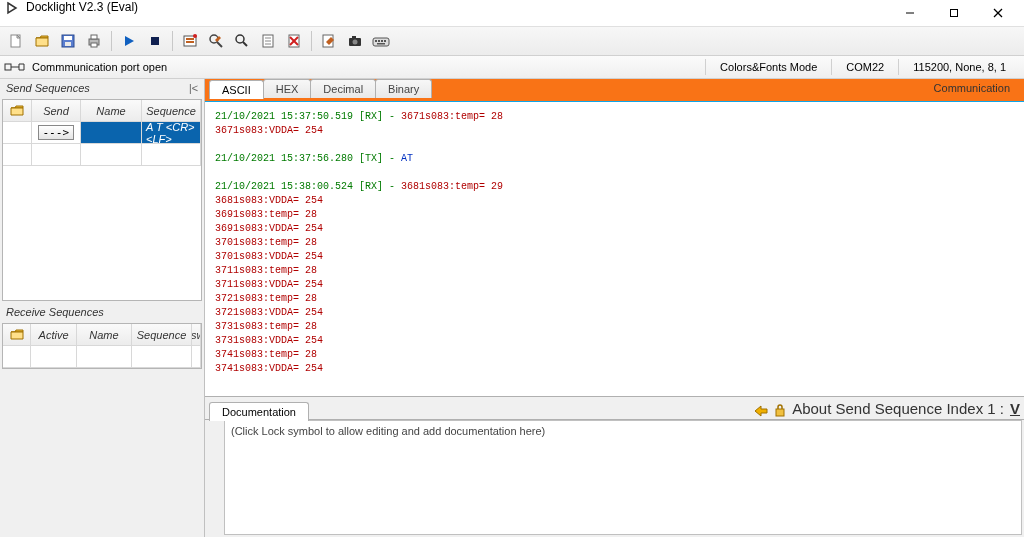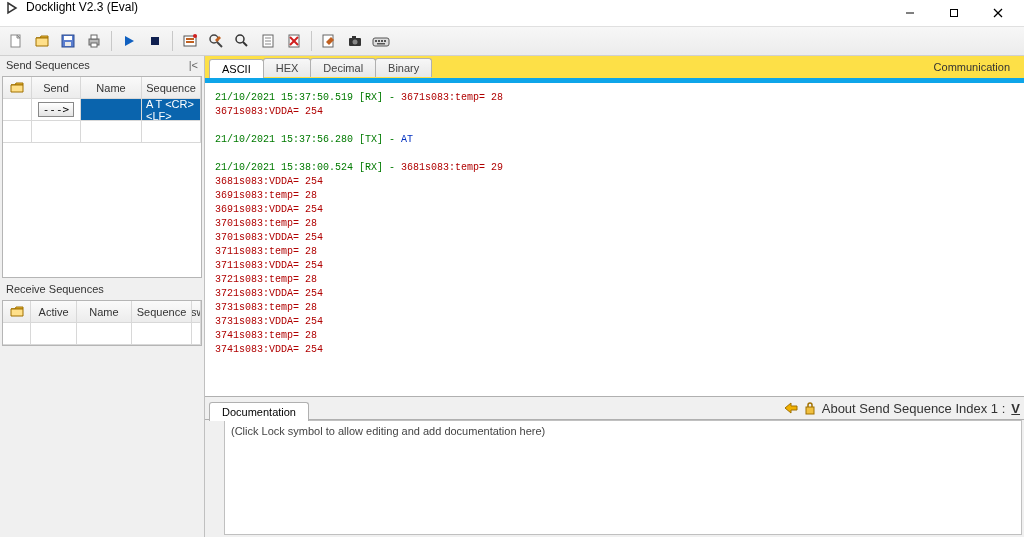--- a/index.html
+++ b/index.html
@@ -11,47 +11,47 @@
 .menubar{display:flex;align-items:center;height:20px;padding:0 2px;background:#fff;}
 .menubar .m{padding:2px 7px;color:#444;}
 .menubar .stop{margin-left:4px;color:#000;}
 .toolbar{display:flex;align-items:center;height:28px;padding:0 4px;background:linear-gradient(#f7f7f7,#ececec);border-top:1px solid #e0e0e0;border-bottom:1px solid #d0d0d0;gap:2px;}
 .tbtn{width:22px;height:22px;display:flex;align-items:center;justify-content:center;border:1px solid transparent;border-radius:2px;}
 .tsep{width:1px;height:20px;background:#c8c8c8;margin:0 3px;}
 .statusbar{display:flex;align-items:center;height:22px;padding:0 4px;background:linear-gradient(#fbfbfb,#efefef);border-bottom:1px solid #d0d0d0;}
 .statusbar .left{flex:1;display:flex;align-items:center;gap:6px;}
 .statusbar .cell{padding:2px 14px;border-left:1px solid #d0d0d0;}
 .main{flex:1;display:flex;min-height:0;}
-.leftpane{width:204px;background:#f0f0f0;display:flex;flex-direction:column;border-right:1px solid #c0c0c0;}
+.leftpane{width:204px;background:#f0f0f0;display:flex;flex-direction:column;border-right:1px solid #c0c0c0;font-style:italic;}
 .pane-hdr{display:flex;align-items:center;padding:3px 6px;color:#333;}
 .pane-hdr .t{flex:1;}
 .pane-hdr .pin{font-size:11px;color:#666;}
 .grid{margin:2px;border:1px solid #b5b5b5;background:#fff;}
 .grid .row{display:flex;height:22px;}
 .grid .cell{border-right:1px solid #d8d8d8;border-bottom:1px solid #d8d8d8;display:flex;align-items:center;padding:0 4px;overflow:hidden;}
 .grid .hdr .cell{background:linear-gradient(#fafafa,#ececec);justify-content:center;color:#333;}
 .grid .cell.sel{background:#0a64ad;color:#fff;}
 .sendseq-grid{height:200px;}
 .recvseq-grid{height:44px;}
 .rightpane{flex:1;display:flex;flex-direction:column;min-width:0;}
-.tabbar{display:flex;align-items:center;height:22px;padding:0 4px;border-bottom:5px solid #0ea5e9;background:#fde047;}
+.tabbar{display:flex;align-items:flex-start;height:22px;padding:0 4px;border-bottom:1px solid #0ea5e9;background:#f97316;}
 .tab{padding:3px 12px;border:1px solid #b0b0b0;border-bottom:none;margin-right:-1px;background:linear-gradient(#f7f7f7,#e8e8e8);border-radius:3px 3px 0 0;color:#444;font-size:11px;}
 .tab.active{background:#fff;position:relative;top:1px;color:#000;}
 .tabspacer{flex:1;}
 .tab-right{padding:3px 10px;color:#333;}
 .term{flex:1;background:#fff;padding:8px 10px;font-family:Consolas,"Courier New",monospace;font-size:10px;line-height:14px;overflow:hidden;white-space:pre;}
 .term .g{color:#007a00;}
 .term .r{color:#b00000;}
 .term .gy{color:#808080;}
 .term .b{color:#0030c0;}
 .docarea{height:140px;border-top:1px solid #b0b0b0;background:#f0f0f0;display:flex;flex-direction:column;}
 .docbar{display:flex;align-items:center;height:22px;padding:0 4px;border-bottom:1px solid #b0b0b0;}
 .doctab{padding:3px 12px;border:1px solid #b0b0b0;border-bottom:none;background:#fff;border-radius:3px 3px 0 0;font-size:11px;position:relative;top:3px;}
 .docbar .spacer{flex:1;}
-.docbar .info{display:flex;align-items:center;gap:6px;color:#333;font-size:13px;}
+.docbar .info{display:flex;align-items:flex-end;gap:6px;color:#333;font-size:15px;}
 .docbody{flex:1;background:#fff;margin:0 2px 2px 19px;border:1px solid #c0c0c0;padding:4px 6px;color:#444;}
 svg{display:block;}
 </style>
 </head>
 <body>
 
 <div class="window">
 
   <div class="titlebar">
     <span class="icon">
@@ -173,20 +173,35 @@
           <rect x="1" y="5" width="16" height="8" rx="2" fill="#ddd" stroke="#555"></rect>
           <rect x="3" y="7" width="2" height="2" fill="#555"></rect>
           <rect x="6" y="7" width="2" height="2" fill="#555"></rect>
           <rect x="9" y="7" width="2" height="2" fill="#555"></rect>
           <rect x="12" y="7" width="2" height="2" fill="#555"></rect>
           <rect x="5" y="10" width="8" height="1.5" fill="#555"></rect>
         </svg>
       </div>
   </div>
 
+  <div class="statusbar">
+    <div class="left">
+      <span>
+          <svg width="22" height="14">
+            <rect x="1" y="4" width="6" height="6" fill="none" stroke="#333"></rect>
+            <line x1="7" y1="7" x2="15" y2="7" stroke="#333"></line>
+            <path d="M15 4h5v6h-5z" fill="none" stroke="#333"></path>
+          </svg>
+        </span>
+      <span>Commmunication port open</span>
+    </div>
+    <div class="cell">Colors&amp;Fonts Mode</div>
+    <div class="cell">COM22</div>
+    <div class="cell">115200, None, 8, 1</div>
+  </div>
 
   <div class="main">
 
     <div class="leftpane">
       <div class="pane-hdr">
         <span class="t">Send Sequences</span>
         <span class="pin">|&lt;</span>
       </div>
       <div class="grid sendseq-grid">
         <div class="row hdr">

